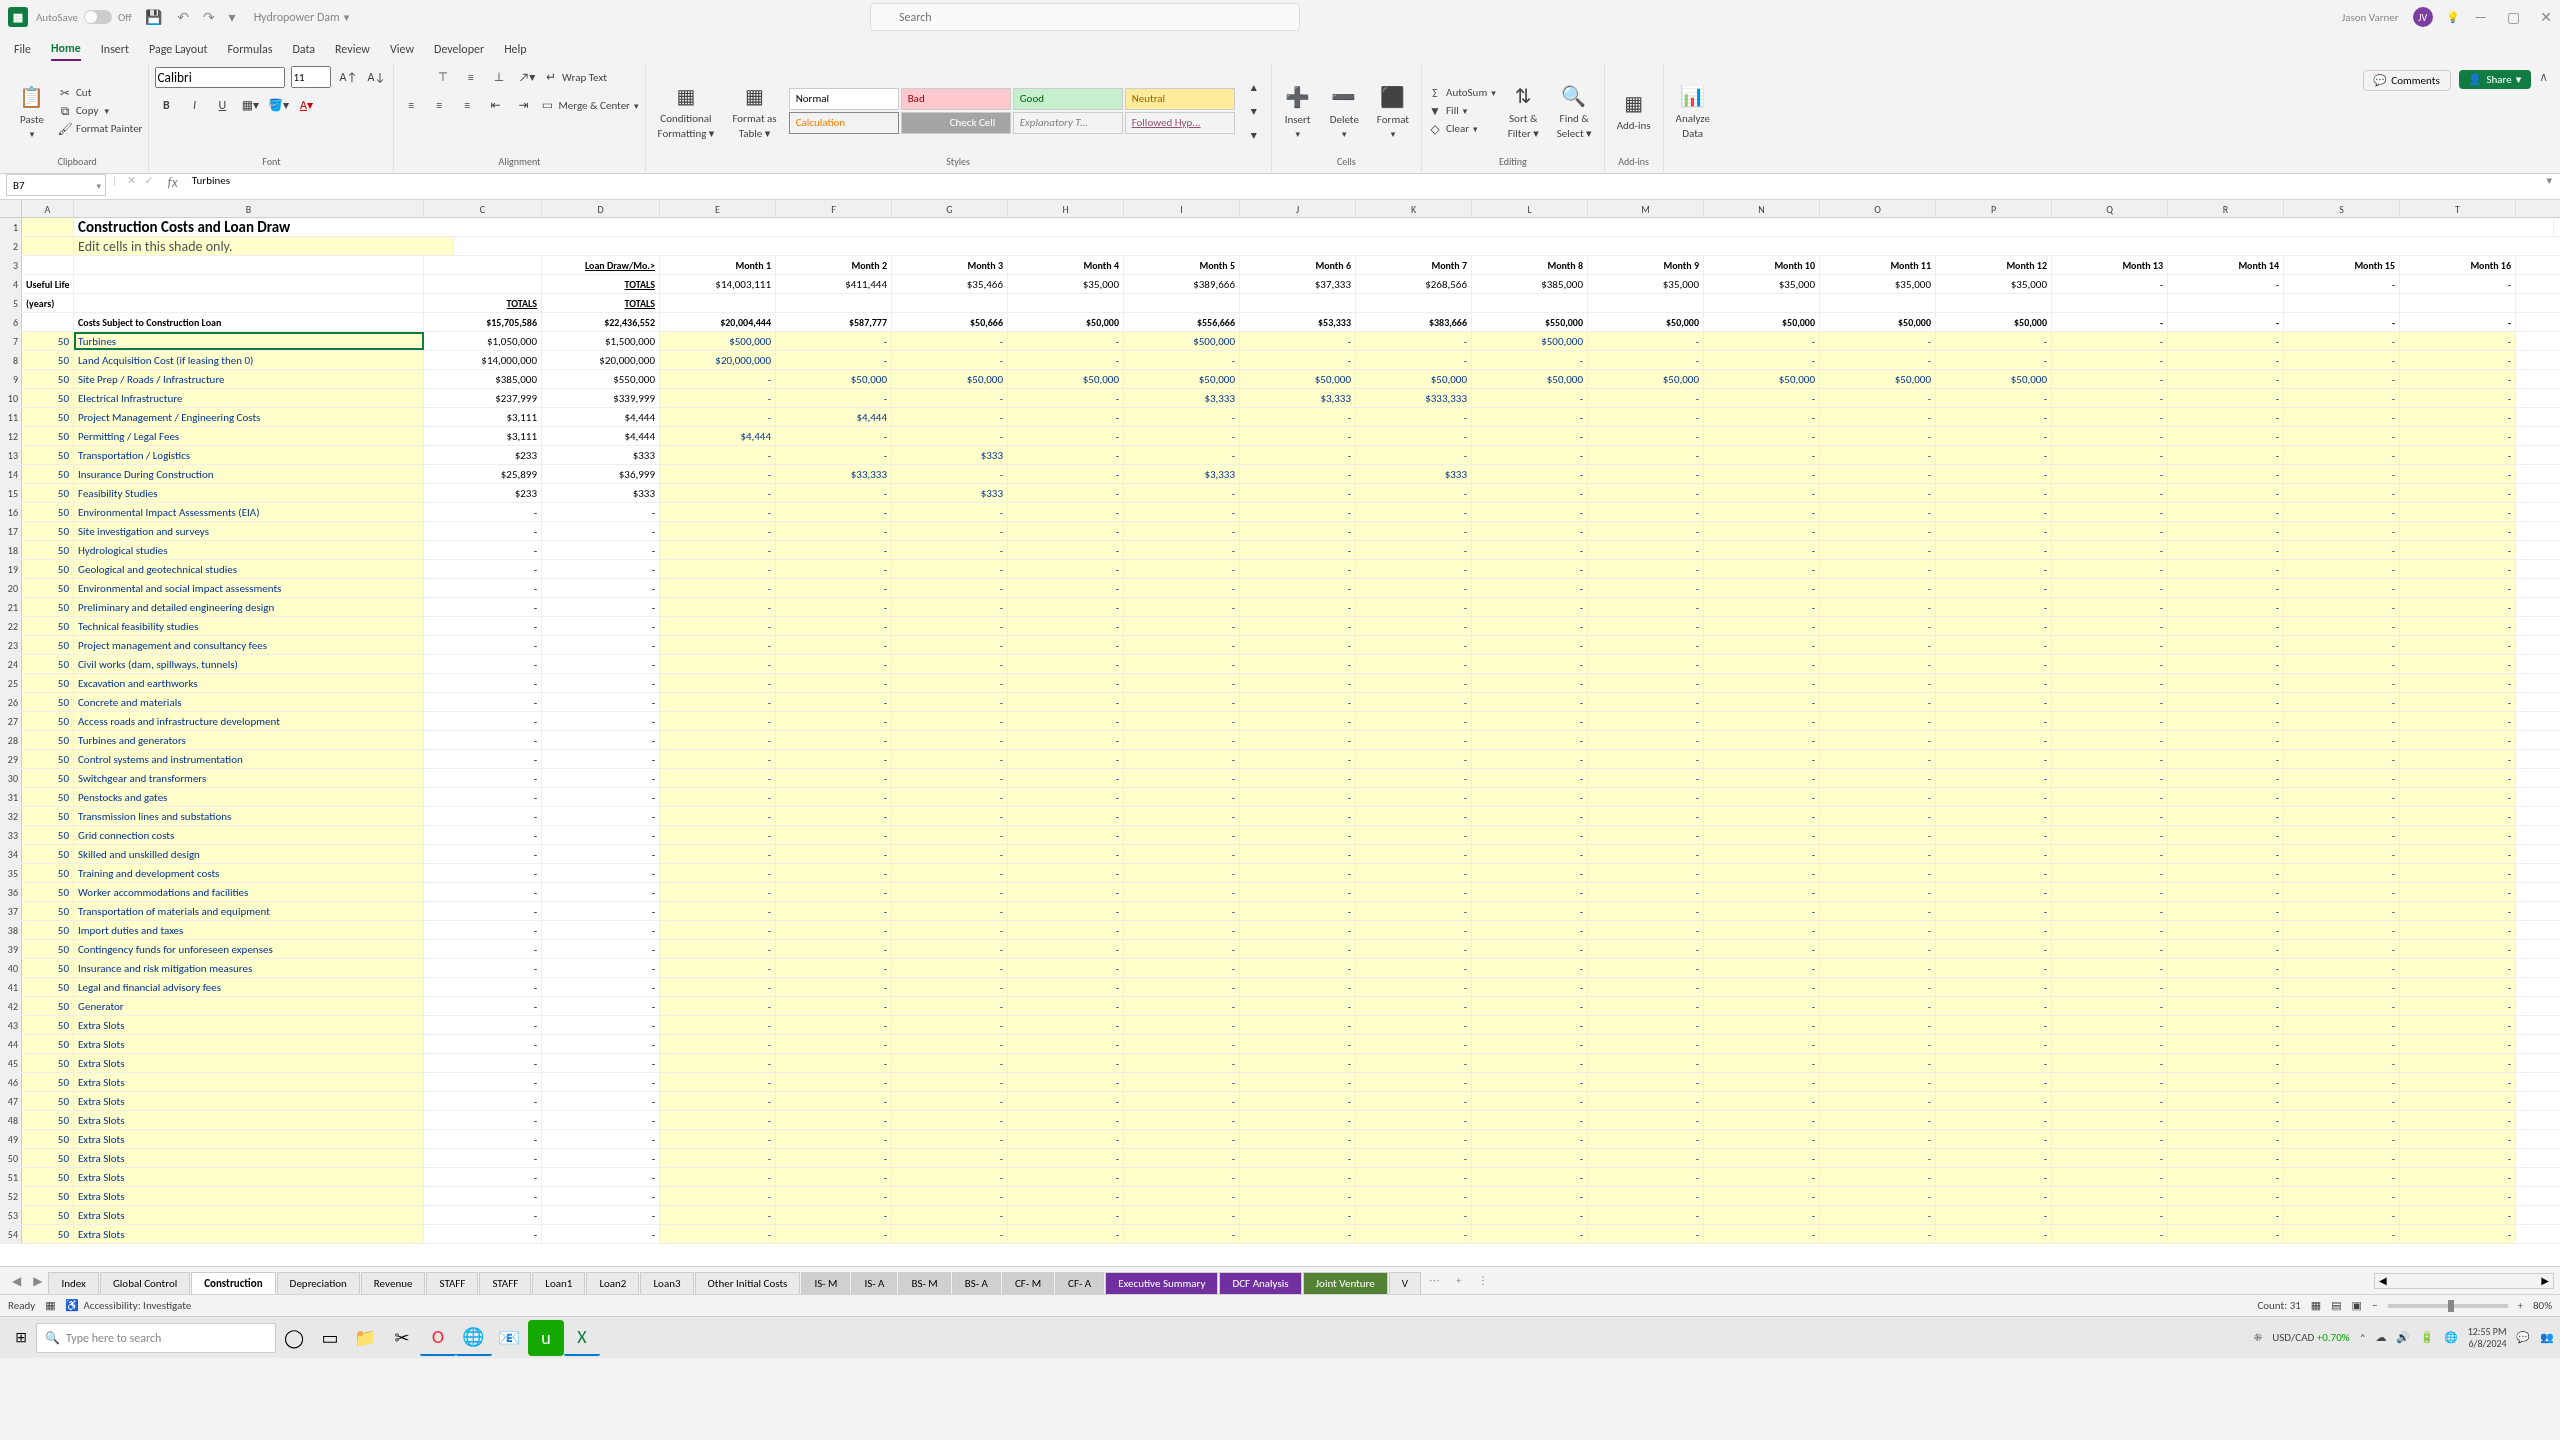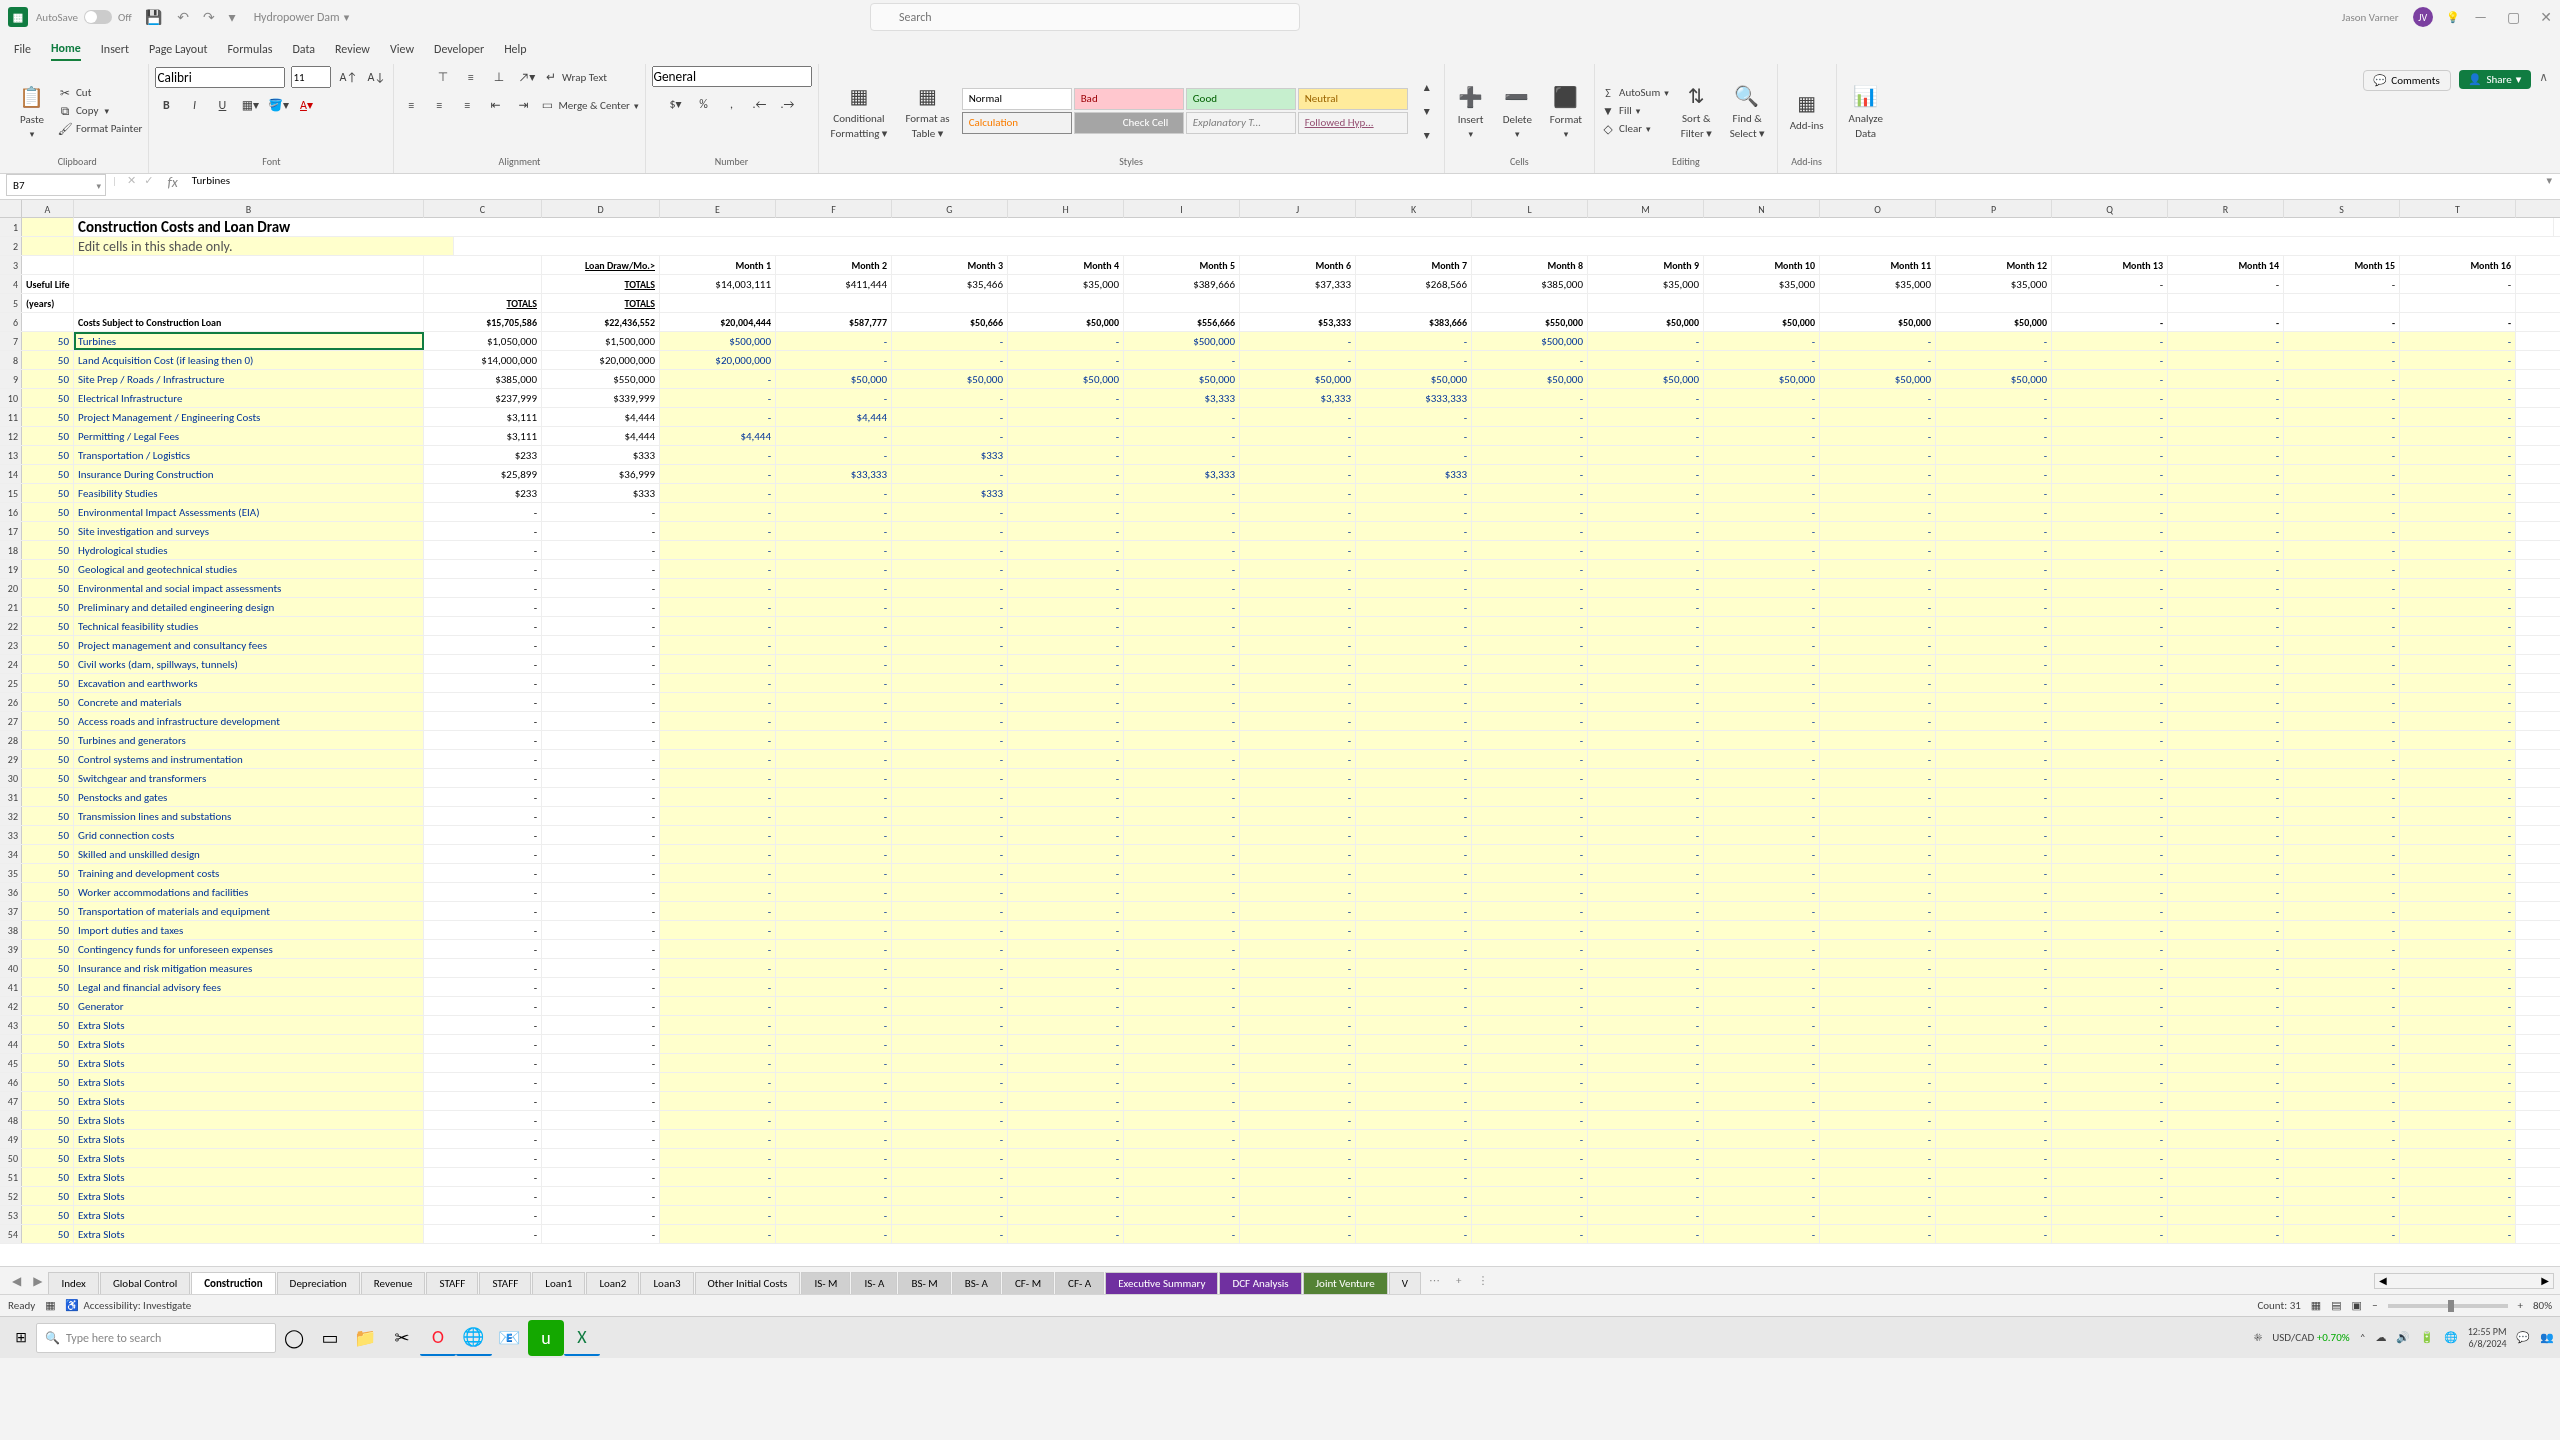--- a/index.html
+++ b/index.html
@@ -15,21 +15,21 @@
 .titlebar .docname { margin-left:18px; color:#888; font-size:12px; }
 .titlebar .search { flex:0 0 430px; margin:0 auto; }
 .titlebar .search input { width:100%; height:28px; border:1px solid #ddd; border-radius:4px; padding:0 8px 0 28px; font-size:12px; background:#fafafa; }
 .titlebar .right { margin-left:auto; display:flex; align-items:center; gap:14px; color:#888; }
 .titlebar .avatar { width:20px; height:20px; border-radius:50%; background:#7b3fa0; color:white; font-size:10px; display:flex; align-items:center; justify-content:center; }
 .titlebar .win { display:flex; gap:20px; font-size:14px; color:#888; }
 
 
 .tabs { display:flex; gap:20px; padding:0 14px; height:30px; align-items:center; font-size:12px; }
 .tabs .tab { color:#444; cursor:pointer; padding:4px 0; }
-.tabs .tab.active { color:#107c41; font-weight:600; border-bottom:2px solid #15803d; }
+.tabs .tab.active { color:#107c41; font-weight:600; border-bottom:2px solid #701a75; }
 
 
 .ribbon { display:flex; background:#f3f3f3; height:110px; border-bottom:1px solid #d4d4d4; padding:0 6px; }
 .group { display:flex; flex-direction:column; border-right:1px solid #e0e0e0; padding:2px 6px; }
 .group-body { flex:1; display:flex; align-items:center; gap:6px; }
 .group-label { font-size:10px; color:#666; text-align:center; height:16px; }
 .big-btn { display:flex; flex-direction:column; align-items:center; gap:2px; padding:4px 6px; font-size:11px; color:#444; cursor:pointer; }
 .big-btn .ic { width:28px; height:28px; display:flex; align-items:center; justify-content:center; font-size:20px; }
 .small-row { display:flex; flex-direction:column; gap:4px; }
 .small-btn { display:flex; align-items:center; gap:4px; font-size:11px; color:#444; cursor:pointer; white-space:nowrap; }
@@ -223,33 +223,20 @@
         <div class="small-btn">
             <span class="ic">▭</span>
             <span>Merge &amp; Center</span>
             <span style="font-size:9px">▾</span>
           </div>
       </div>
     </div>
     <div class="group-label">Alignment</div>
   </div>
 
-  <div class="group">
-    <div class="group-body" style="flex-direction:column;gap:6px">
-      <input class="font" style="width: 160px;" value="General">
-      <div class="btnrow">
-        <div class="icbtn">$▾</div>
-        <div class="icbtn">%</div>
-        <div class="icbtn">,</div>
-        <div class="icbtn">.←</div>
-        <div class="icbtn">.→</div>
-      </div>
-    </div>
-    <div class="group-label">Number</div>
-  </div>
 
   <div class="group" style="flex:0 0 auto">
     <div class="group-body">
       <div class="big-btn">
         <div class="ic">▦</div>
         <span>Conditional</span>
         <span><span>Formatting</span> ▾</span>
       </div>
       <div class="big-btn">
         <div class="ic">▦</div>

